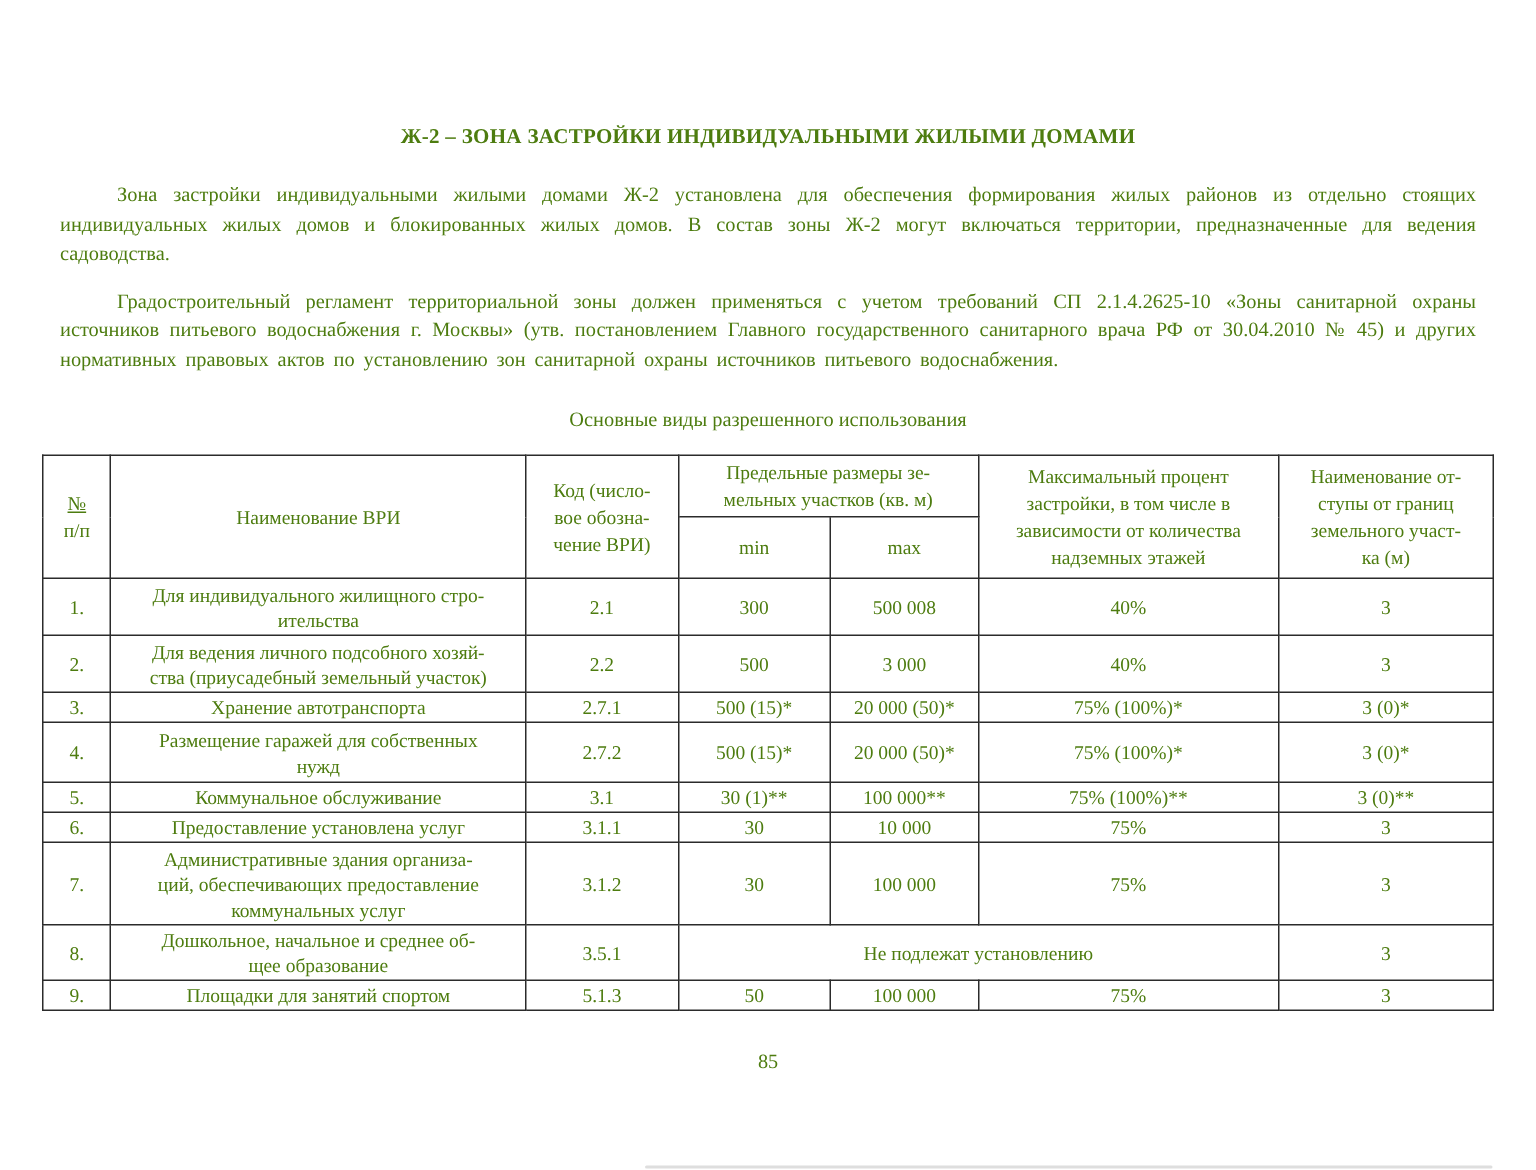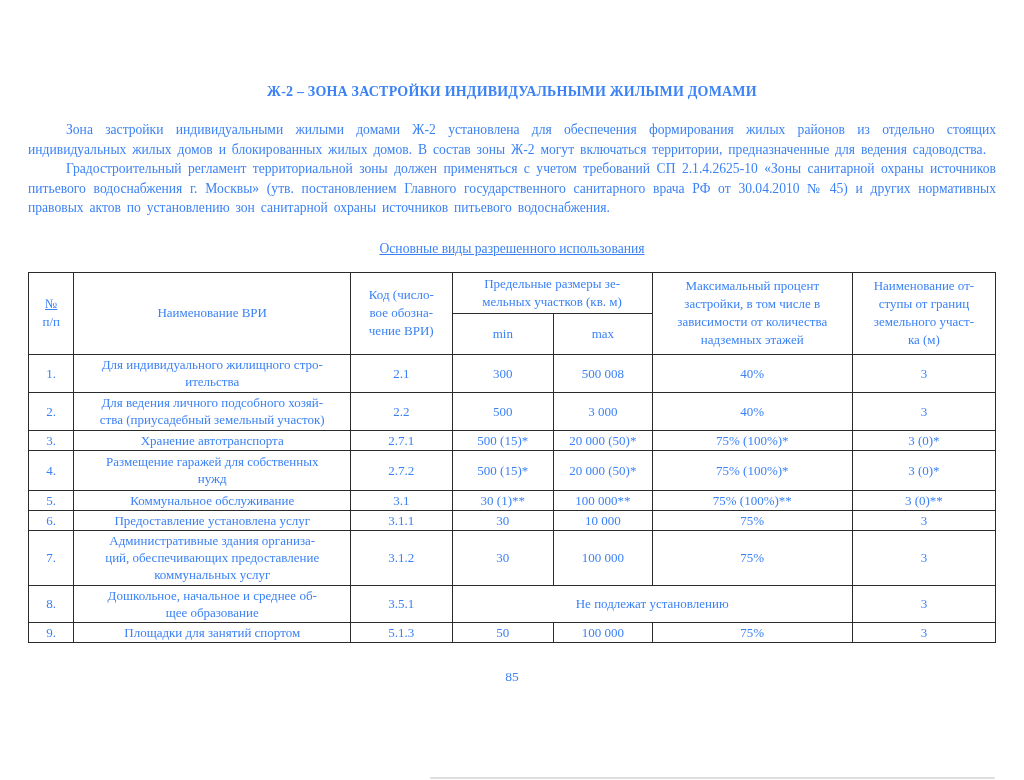--- a/index.html
+++ b/index.html
@@ -5,46 +5,45 @@
   html, body {
     margin: 0;
     padding: 0;
     background: #ffffff;
   }
   .page {
     position: relative;
     width: 1024px;
     height: 780px;
     background: #ffffff;
-    color: #3b82f6;
+    color: #4d7c0f;
     font-family: "Liberation Serif", "DejaVu Serif", serif;
     overflow: hidden;
     box-sizing: border-box;
     padding: 84px 28px 0 28px;
   }
   .doc-title {
     text-align: center;
     font-weight: bold;
     font-size: 14px;
     letter-spacing: 0.2px;
     margin: 0 0 20px 0;
   }
   .para {
     text-align: justify;
     text-indent: 38px;
     font-size: 13.6px;
     line-height: 19.5px;
     word-spacing: 2.5px;
-    margin: 0;
+    margin: 12px;
   }
   .section-heading {
     text-align: center;
     font-size: 13.6px;
     margin: 23px 0 15px 0;
-    text-decoration: underline;
   }
   table.vri {
     width: 100%;
     border-collapse: collapse;
     table-layout: fixed;
     font-size: 13px;
   }
   table.vri th, table.vri td {
     border: 1px solid #2b2b2b;
     padding: 1px 3px;

